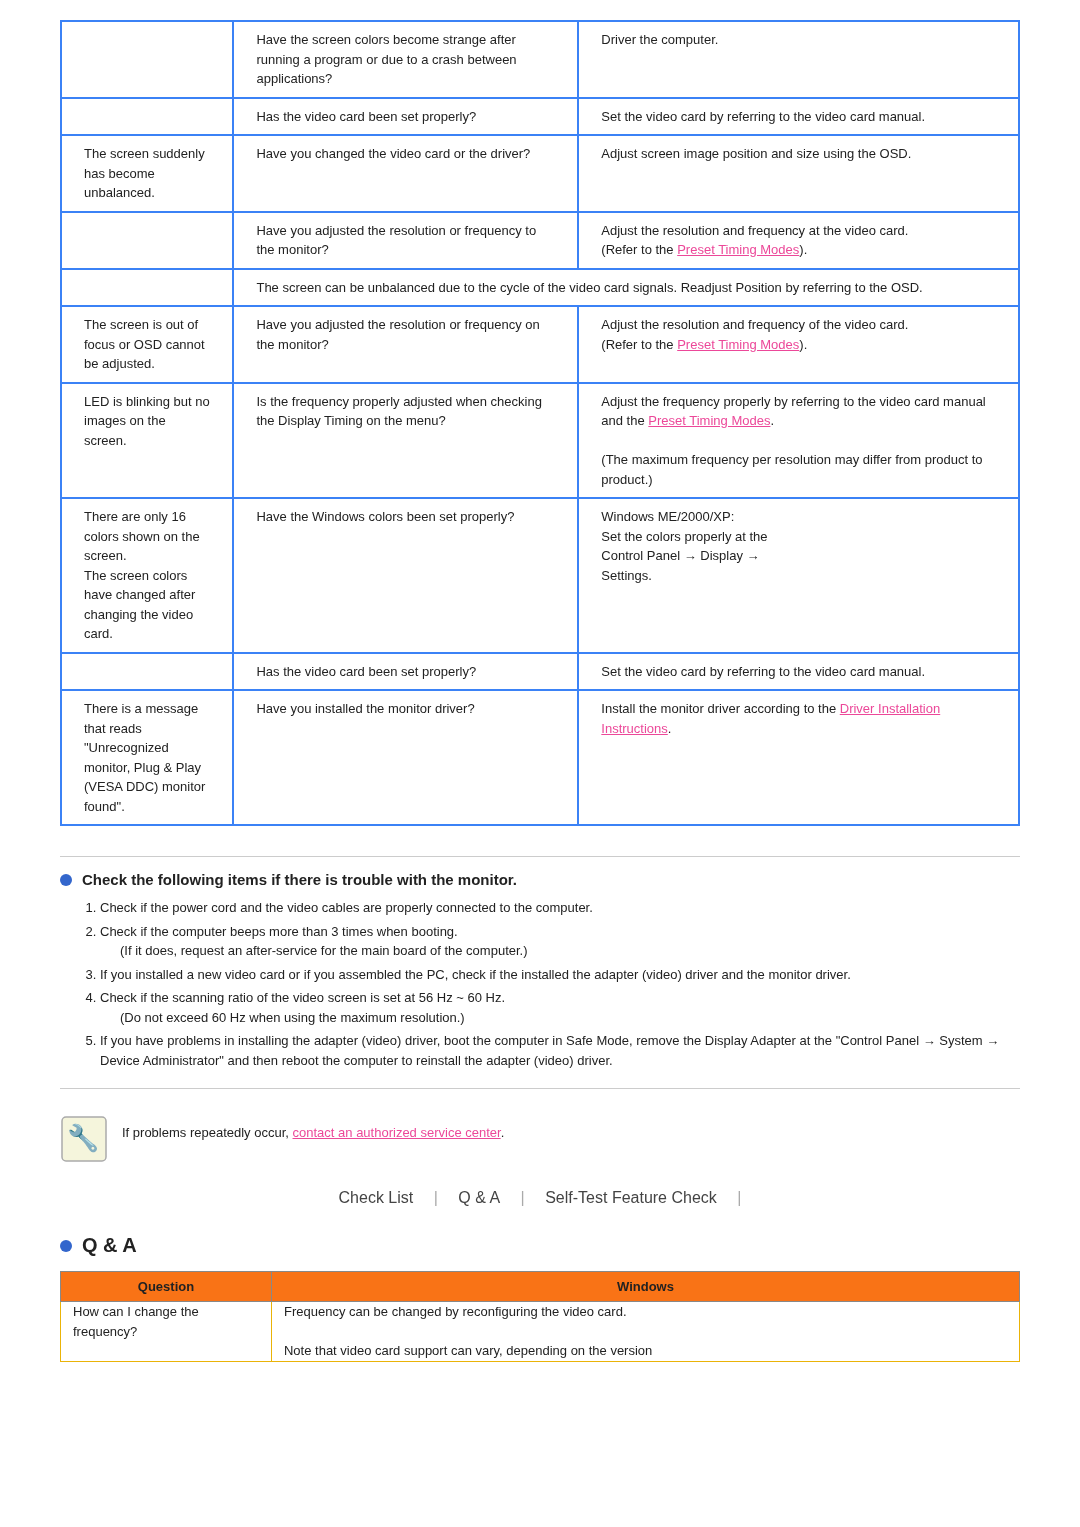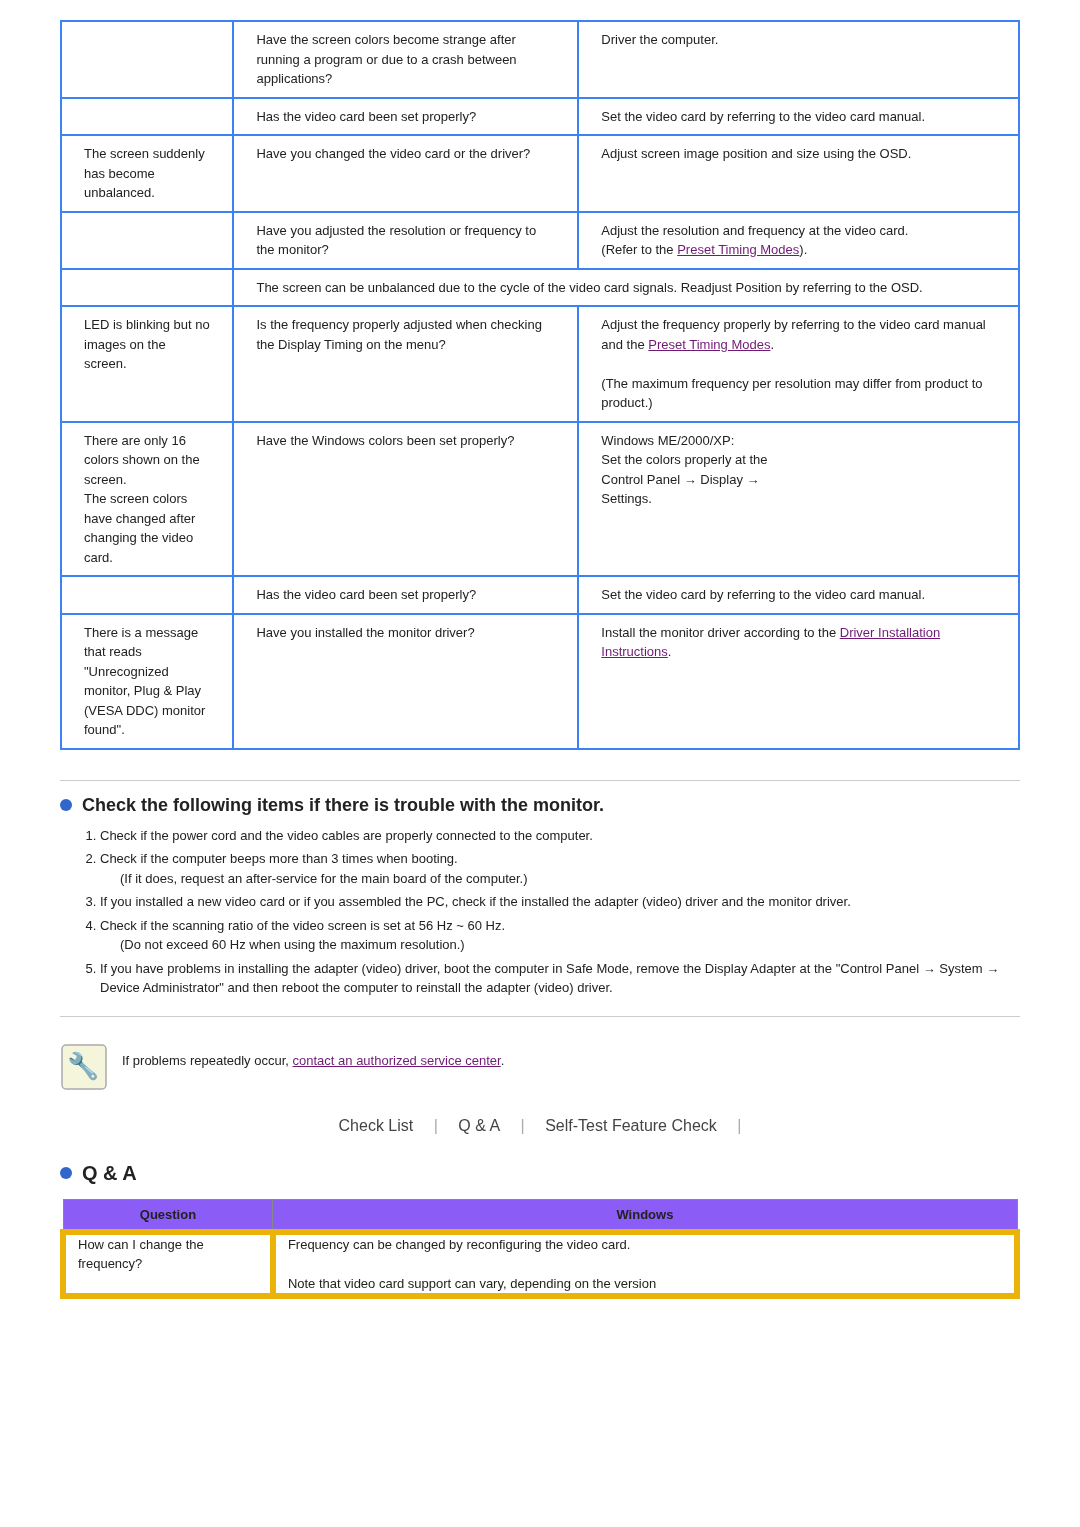--- a/index.html
+++ b/index.html
@@ -30,21 +30,21 @@
     .trouble-table td:first-child {
       width: 18%;
     }
     .trouble-table td:nth-child(2) {
       width: 36%;
     }
     .trouble-table td:nth-child(3) {
       width: 46%;
     }
     .link {
-      color: #701a75;
+      color: #ec4899;
       text-decoration: underline;
     }
     .bold { font-weight: normal; }
 
     
     .check-section {
       border-top: 1px solid #ccc;
       border-bottom: 1px solid #ccc;
       padding: 14px 0 14px 0;
       margin-bottom: 18px;
@@ -58,21 +58,21 @@
       width: 12px;
       height: 12px;
       background: #3366cc;
       border-radius: 50%;
       display: inline-block;
       margin-right: 10px;
       flex-shrink: 0;
     }
     .check-header-text {
       font-weight: bold;
-      font-size: 18px;
+      font-size: 15px;
     }
     .check-list {
       margin-left: 30px;
       padding-left: 10px;
     }
     .check-list li {
       margin-bottom: 4px;
       line-height: 1.5;
     }
     .check-list li .indent {
@@ -125,29 +125,29 @@
     .qa-title {
       font-size: 20px;
       font-weight: bold;
     }
     .qa-table {
       width: 100%;
       border-collapse: collapse;
       border: 1px solid #888;
     }
     .qa-table th {
-      background: #8b5cf6;
+      background: #f97316;
       border: 1px solid #888;
       padding: 7px 12px;
       font-weight: bold;
       text-align: center;
       font-size: 13px;
     }
     .qa-table td {
-      border: 6px solid #eab308;
+      border: 1px solid #eab308;
       padding: 0 12px;
       vertical-align: top;
       line-height: 1.5;
       font-size: 13px;
     }
     .qa-table td:first-child {
       width: 22%;
     }
   </style>
 </head>
@@ -180,20 +180,25 @@
         <td></td>
         <td>Have you adjusted the resolution or frequency to the monitor?</td>
         <td>Adjust the resolution and frequency at the video card.<br>(Refer to the <a class="link">Preset Timing Modes</a>).</td>
       </tr>
 
       <tr>
         <td></td>
         <td colspan="2">The screen can be unbalanced due to the cycle of the video card signals. Readjust Position by referring to the OSD.</td>
       </tr>
 
+      <tr>
+        <td>The screen is out of focus or OSD cannot be adjusted.</td>
+        <td>Have you adjusted the resolution or frequency on the monitor?</td>
+        <td>Adjust the resolution and frequency of the video card.<br>(Refer to the <a class="link">Preset Timing Modes</a>).</td>
+      </tr>
 
       <tr>
         <td>LED is blinking but no images on the screen.</td>
         <td>Is the frequency properly adjusted when checking the Display Timing on the menu?</td>
         <td>Adjust the frequency properly by referring to the video card manual and the <a class="link">Preset Timing Modes</a>.<br><br>(The maximum frequency per resolution may differ from product to product.)</td>
       </tr>
 
       <tr>
         <td>There are only 16 colors shown on the screen.<br>The screen colors have changed after changing the video card.</td>
         <td>Have the Windows colors been set properly?</td>

